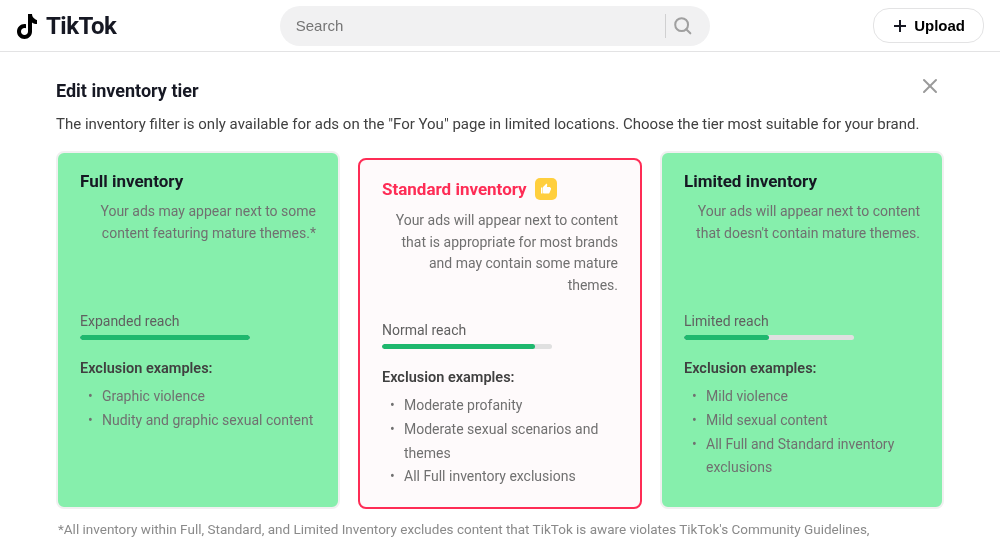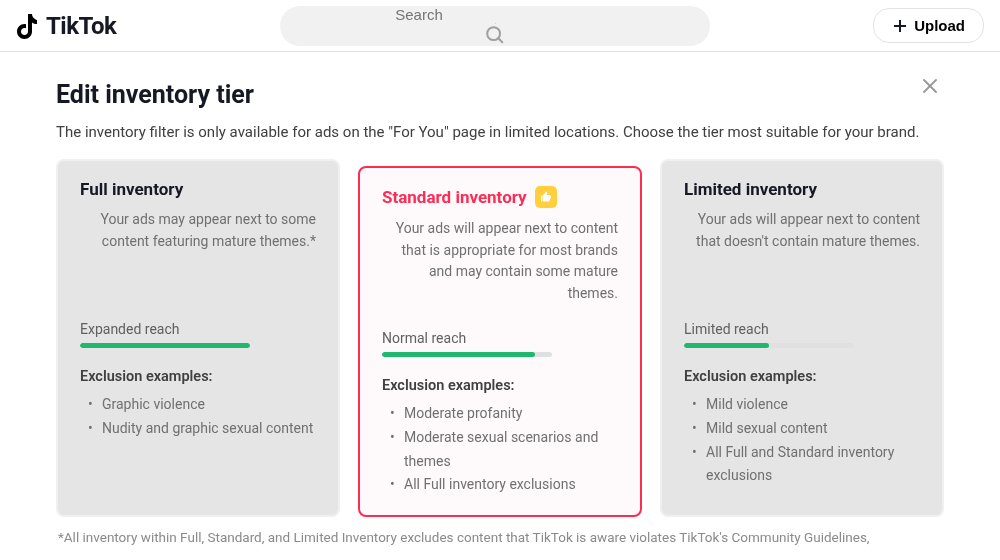--- a/index.html
+++ b/index.html
@@ -31,21 +31,20 @@
     margin-left: auto;
     margin-right: auto;
     width: 430px;
     position: relative;
     display: flex;
     align-items: center;
     background: #f1f1f2;
     border-radius: 92px;
     height: 40px;
     padding: 0 16px;
-    flex-direction: column;
   }
   .search-input {
     flex: 1;
     border: none;
     background: transparent;
     font-size: 15px;
     color: #767676;
     outline: none;
   }
   .search-divider {
@@ -80,36 +79,36 @@
   }
   .close-btn {
     position: absolute;
     top: 24px;
     right: 60px;
     background: transparent;
     border: none;
     cursor: pointer;
   }
   .title {
-    font-size: 25px;
+    font-size: 18px;
     font-weight: 700;
     margin-bottom: 14px;
   }
   .subtitle {
     font-size: 15px;
     color: #404040;
     margin-bottom: 18px;
   }
   .cards {
     display: flex;
     gap: 18px;
   }
   .card {
     flex: 1;
-    background: #e5e5e5;
+    background: #86efac;
     border: 2px solid #f0f0f0;
     border-radius: 8px;
     padding: 18px 22px;
     cursor: pointer;
   }
   .card.selected {
     border-color: #fe2c55;
     background: #fefafb;
     margin-top: 7px;
   }

